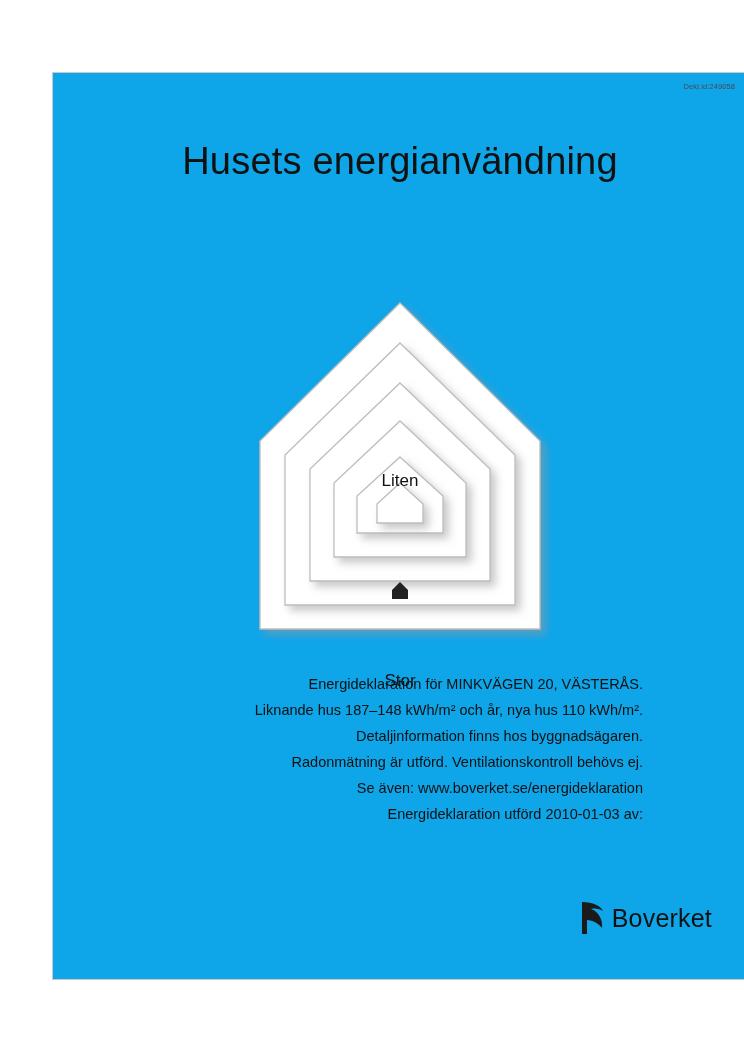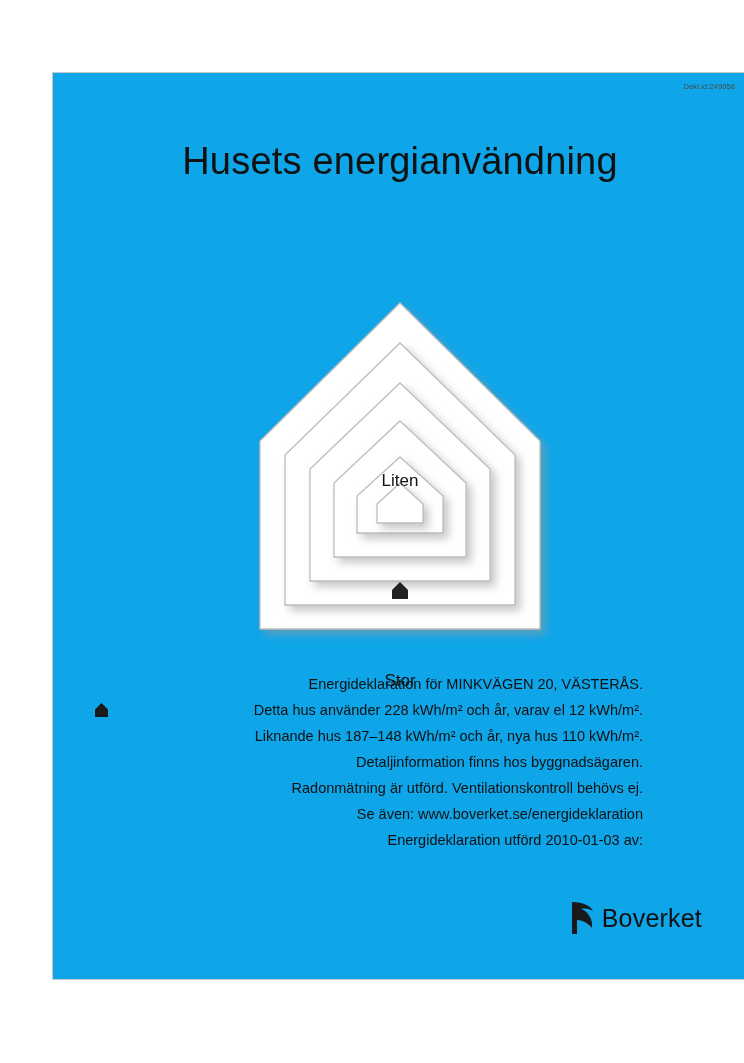--- a/index.html
+++ b/index.html
@@ -91,21 +91,21 @@
   .marker-icon {
     position: absolute;
     left: -28px;
     top: 6px;
     width: 13px;
     height: 14px;
   }
 
   .brand {
     position: absolute;
-    right: 45px;
+    right: 35px;
     bottom: 45px;
     display: flex;
     align-items: center;
     gap: 7px;
   }
   .brand-name {
     font-size: 25px;
     color: #111;
     letter-spacing: 0.2px;
   }
@@ -149,26 +149,20 @@
       <polygon points="240,389 248,397 248,406 232,406 232,397" fill="#222222"></polygon>
     </svg>
 
     <div class="label-liten">Liten</div>
     <div class="label-stor">Stor</div>
   </div>
 
   <div class="info">
     <div class="info-line">Energideklaration för MINKVÄGEN 20, VÄSTERÅS.</div>
 
-    <div class="info-line marker-row">
-      <svg class="marker-icon" viewBox="0 0 16 17">
-        <polygon points="8,0 16,8 16,17 0,17 0,8" fill="#1a1a1a"></polygon>
-      </svg>
-      <span>Detta hus använder 228 kWh/m² och år, varav el 12 kWh/m².</span>
-    </div>
 
     <div class="info-line">Liknande hus 187–148 kWh/m² och år, nya hus 110 kWh/m².</div>
     <div class="info-line">Detaljinformation finns hos byggnadsägaren.</div>
     <div class="info-line">Radonmätning är utförd. Ventilationskontroll behövs ej.</div>
     <div class="info-line">Se även: www.boverket.se/energideklaration</div>
     <div class="info-line">Energideklaration utförd 2010-01-03 av:</div>
   </div>
 
   <div class="brand">
     <svg width="26" height="32" viewBox="0 0 26 32">

